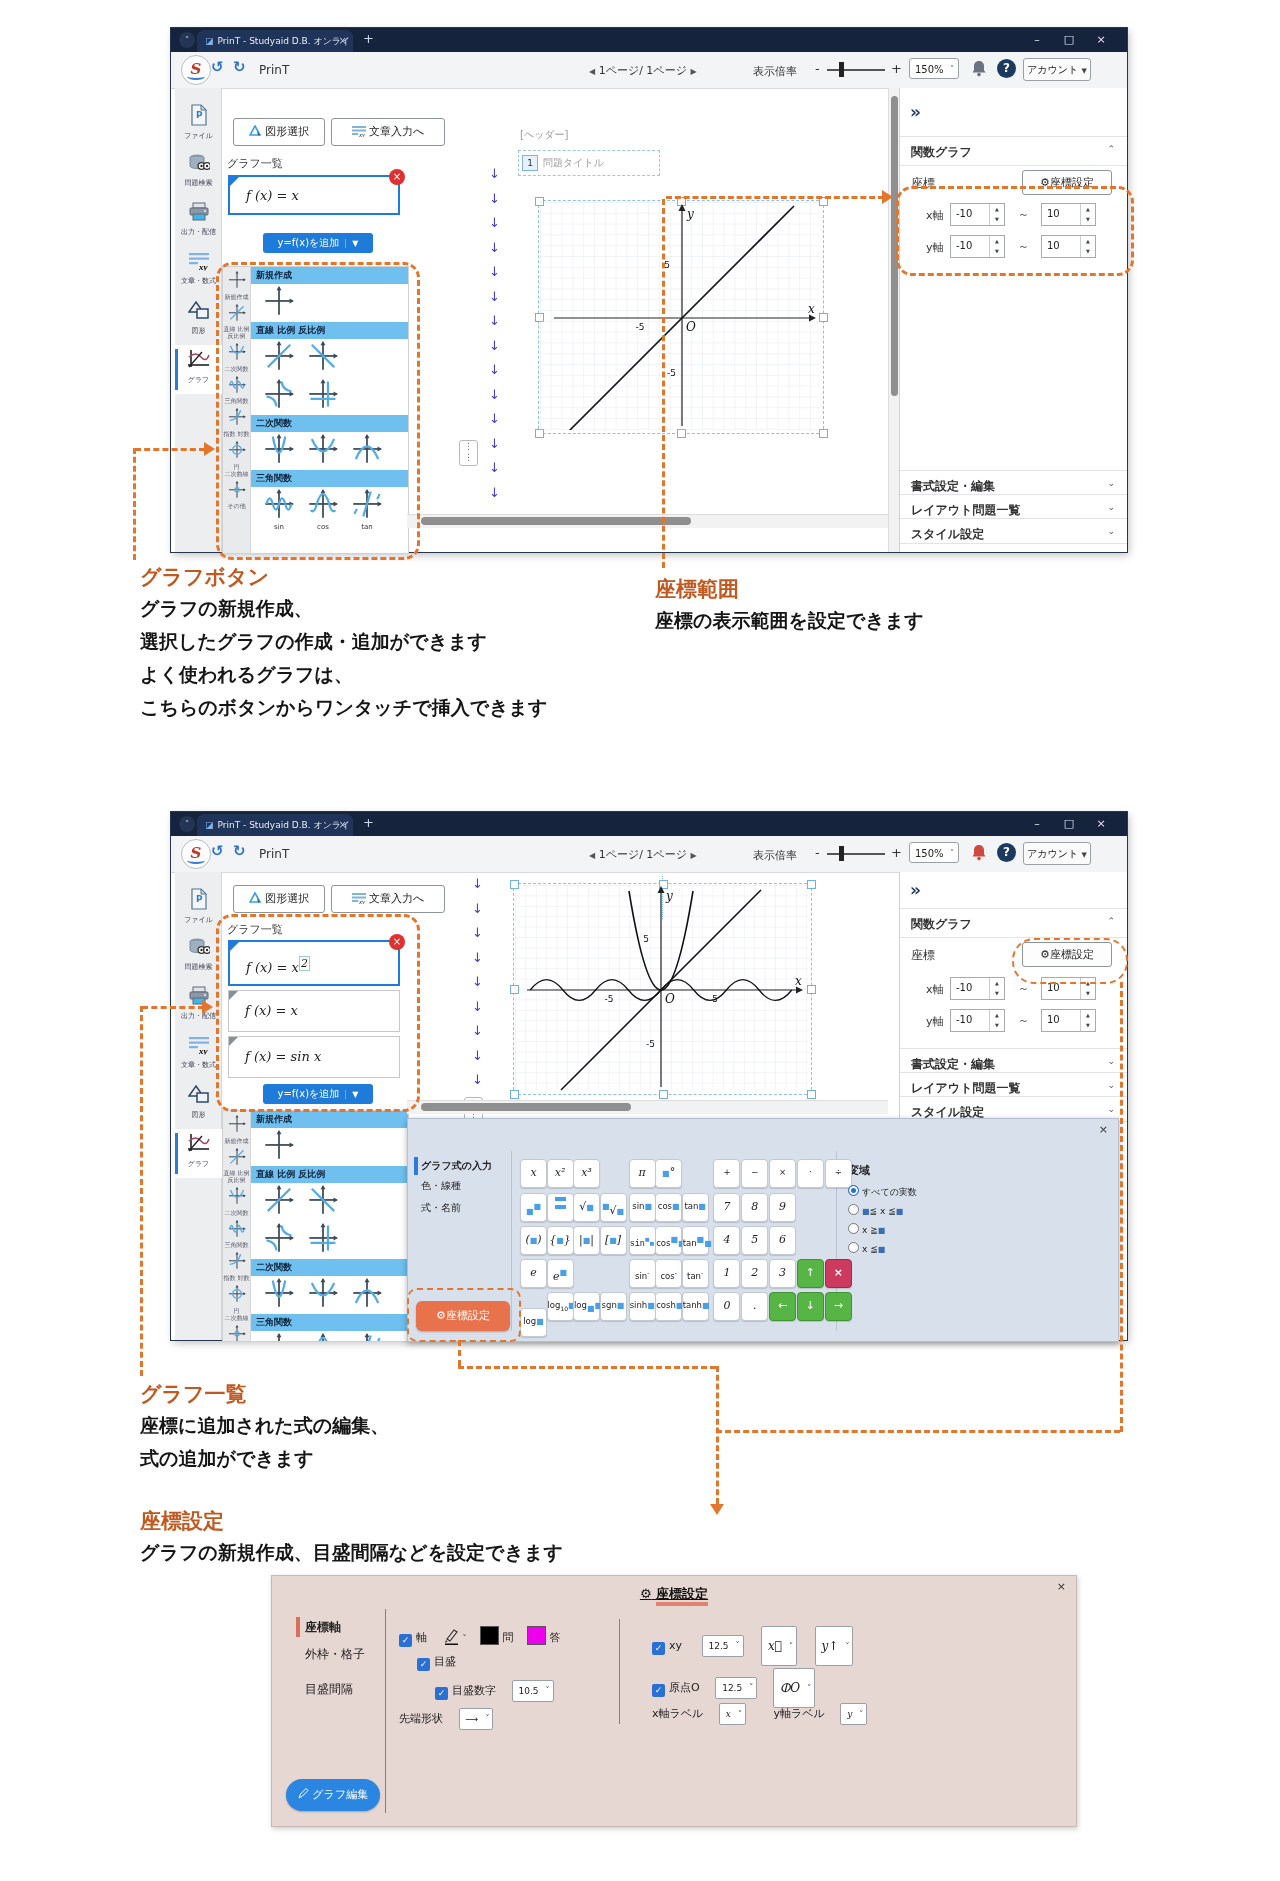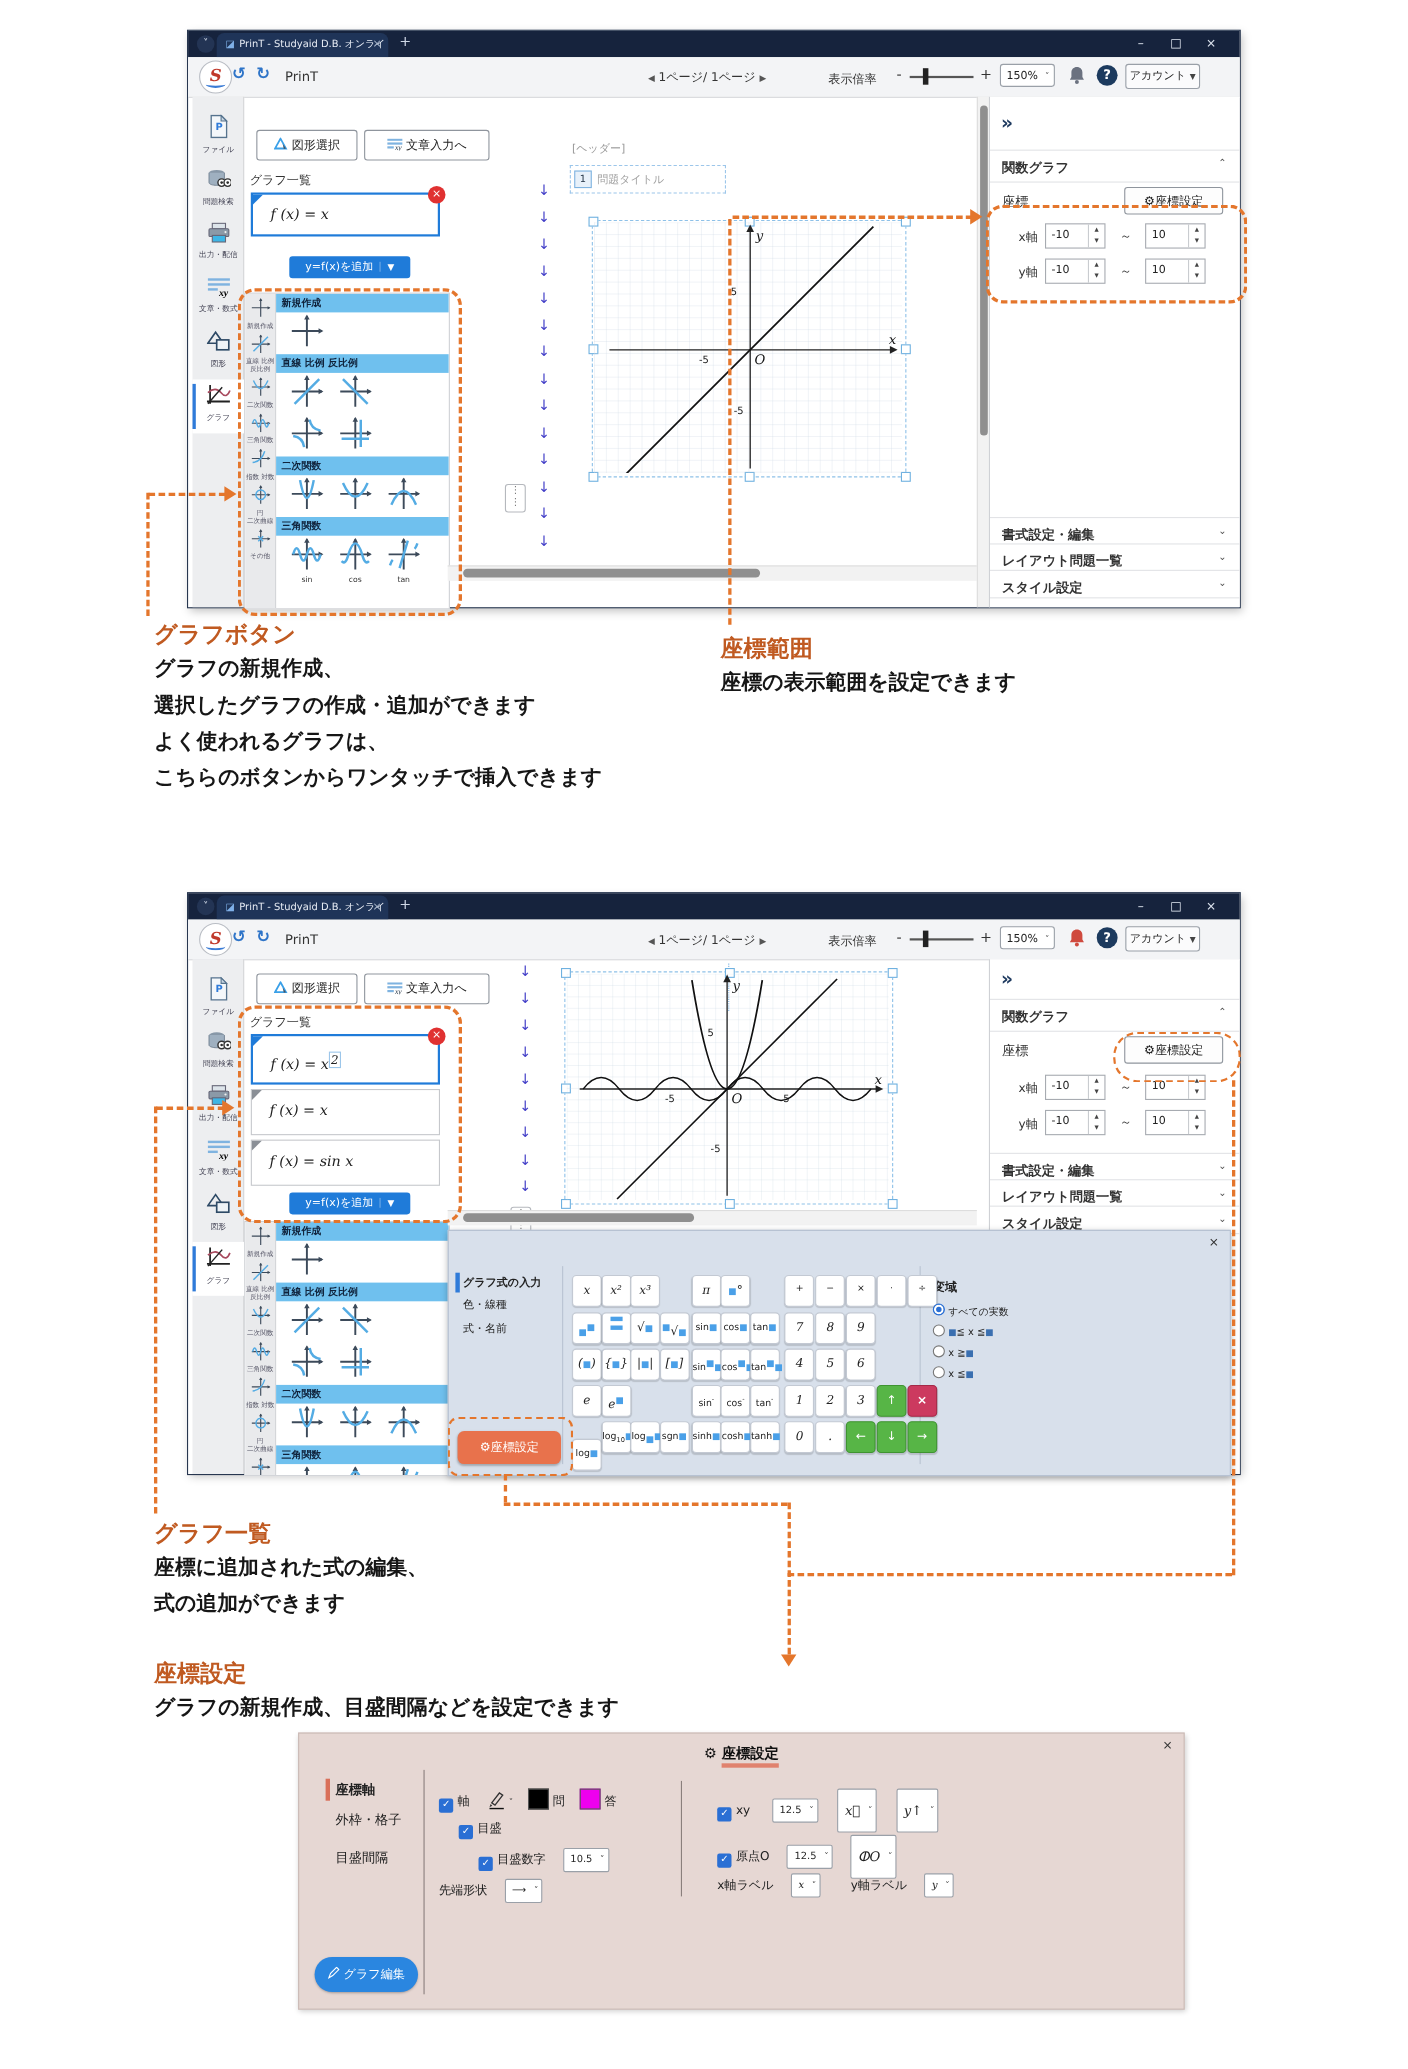--- a/index.html
+++ b/index.html
@@ -114,21 +114,21 @@
   .odash{position:absolute;border:3px dashed #e4762c;border-radius:16px;}
   .oline-h{position:absolute;border-top:3px dashed #e4762c;}
   .oline-v{position:absolute;border-left:3px dashed #e4762c;}
   .ah-right{position:absolute;width:0;height:0;border-left:11px solid #e4762c;border-top:7px solid transparent;border-bottom:7px solid transparent;}
   .ah-down{position:absolute;width:0;height:0;border-top:11px solid #e4762c;border-left:7px solid transparent;border-right:7px solid transparent;}
   .ann-h{position:absolute;font-size:21px;font-weight:bold;color:#c05a21;}
   .ann-t{position:absolute;font-size:19px;font-weight:bold;color:#161616;line-height:33px;white-space:pre-line;}
   
   .dialog{position:absolute;left:271px;top:1575px;width:804px;height:250px;background:#e6d7d3;border:1px solid #c9b9b5;box-shadow:1px 2px 5px rgba(0,0,0,.2);}
   .dlg-x{position:absolute;right:10px;top:4px;font-size:11px;color:#333;}
-  .dlg-title{position:absolute;top:9px;width:100%;text-align:center;font-size:13px;font-weight:bold;color:#111;}
+  .dlg-title{position:absolute;top:9px;width:100%;text-align:center;font-size:13px;font-weight:bold;color:#111;text-decoration:underline;}
   .dlg-title u{text-decoration:none;border-bottom:4px solid #e0826e;padding-bottom:1px;}
   .dlg-nav{position:absolute;font-size:12px;color:#222;}
   .dlg-nav.on{font-weight:bold;}
   .dlg-nav.on:before{content:"";position:absolute;left:-9px;top:-2px;width:4px;height:20px;background:#d9705a;}
   .vdiv{position:absolute;width:1px;background:#8a7f7c;}
   .chk{display:inline-block;width:13px;height:13px;background:#2a6fd4;border-radius:2px;color:#fff;font-size:9px;text-align:center;line-height:13px;vertical-align:-2px;margin-right:4px;}
   .dlgrow{position:absolute;font-size:11px;color:#222;}
   .dd{display:inline-block;height:20px;background:#fff;border:1px solid #9aa0a8;border-radius:2px;font-size:9px;line-height:20px;padding:0 14px 0 6px;position:relative;vertical-align:middle;}
   .dd:after{content:"˅";position:absolute;right:3px;top:0;font-size:8px;color:#444;}
   .dd.big{height:38px;line-height:38px;font-family:"DejaVu Serif",serif;font-style:italic;font-size:12px;}
@@ -851,21 +851,21 @@
       <div class="key fn" style="left: 220.65px; top: 74px;">sin<span class="ph">■</span></div>
       <div class="key fn" style="left: 247.15px; top: 74px;">cos<span class="ph">■</span></div>
       <div class="key fn" style="left: 273.65px; top: 74px;">tan<span class="ph">■</span></div>
       <div class="key" style="left: 305.45px; top: 74px;">7</div>
       <div class="key" style="left: 333.275px; top: 74px;">8</div>
       <div class="key" style="left: 361.1px; top: 74px;">9</div>
       <div class="key" style="left: 112px; top: 107px;">(<span class="ph">■</span>)</div>
       <div class="key" style="left: 138.5px; top: 107px;">{<span class="ph">■</span>}</div>
       <div class="key" style="left: 165px; top: 107px;">|<span class="ph">■</span>|</div>
       <div class="key" style="left: 191.5px; top: 107px;">[<span class="ph">■</span>]</div>
-      <div class="key fn" style="left: 220.65px; top: 107px;">sin<sup><span class="ph">■</span></sup><span class="ph">■</span></div>
+      <div class="key fn" style="left: 220.65px; top: 107px; font-family: Liberation Mono, monospace;">sin<sup><span class="ph">■</span></sup><span class="ph">■</span></div>
       <div class="key fn" style="left: 247.15px; top: 107px;">cos<sup><span class="ph">■</span></sup><span class="ph">■</span></div>
       <div class="key fn" style="left: 273.65px; top: 107px;">tan<sup><span class="ph">■</span></sup><span class="ph">■</span></div>
       <div class="key" style="left: 305.45px; top: 107px;">4</div>
       <div class="key" style="left: 333.275px; top: 107px;">5</div>
       <div class="key" style="left: 361.1px; top: 107px;">6</div>
       <div class="key" style="left: 112px; top: 140px;">e</div>
       <div class="key" style="left: 138.5px; top: 140px;">e<sup><span class="ph">■</span></sup></div>
       <div class="key fn" style="left: 220.65px; top: 140px;">sin<sup>-1</sup><span class="ph">■</span></div>
       <div class="key fn" style="left: 247.15px; top: 140px;">cos<sup>-1</sup><span class="ph">■</span></div>
       <div class="key fn" style="left: 273.65px; top: 140px;">tan<sup>-1</sup><span class="ph">■</span></div>

